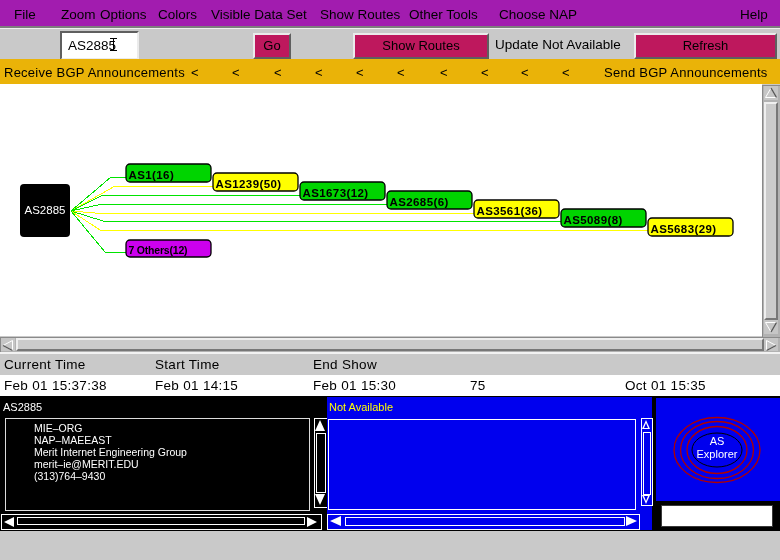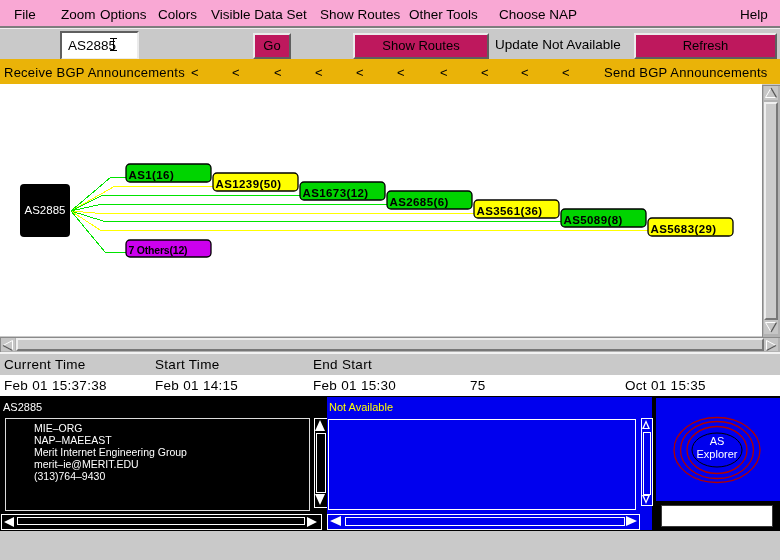--- a/index.html
+++ b/index.html
@@ -3,21 +3,21 @@
 <meta charset="utf-8">
 <style>
 html,body{margin:0;padding:0;}
 body{width:780px;height:560px;position:relative;overflow:hidden;
   font-family:"Liberation Sans",sans-serif;background:#c9c9c9;}
 .abs{position:absolute;}
 .raised{border-top:2px solid #ebebeb;border-left:2px solid #ebebeb;
   border-bottom:2px solid #5f5f5f;border-right:2px solid #5f5f5f;background:#be185d;}
 .btn{font-size:13px;color:#000;text-align:center;}
 
-#menubar{left:0;top:0;width:780px;height:26px;background:#f9a8d4;
+#menubar{left:0;top:0;width:780px;height:26px;background:#a21caf;
   border-bottom:2px solid #7d7d7d;}
 #menubar .mi{position:absolute;top:7px;font-size:13.5px;color:#000;white-space:pre;}
 #row2{left:0;top:28px;width:780px;height:31px;background:#c9c9c9;border-top:1px solid #efefef;}
 #asinput{left:60px;top:31px;width:75px;height:25px;background:#fff;
   border-top:2px solid #5f5f5f;border-left:2px solid #5f5f5f;
   border-bottom:2px solid #ebebeb;border-right:2px solid #ebebeb;}
 #asinput span{position:absolute;left:6px;top:5px;font-size:13.5px;color:#000;}
 .ibeam{position:absolute;left:48px;top:5px;width:7px;height:13px;}
 .ibeam i{position:absolute;background:#000;}
 #row3{left:0;top:59px;width:780px;height:25px;background:#eab308;}
@@ -155,21 +155,21 @@
   <svg width="14" height="13">
       <path d="M12 6.5 L2.5 1.5 L2.5 11.5 Z" fill="#c6c6c6" stroke="#fff" stroke-width="1"></path>
       <path d="M2.5 11.5 L12 6.5" stroke="#555" stroke-width="1.4" fill="none"></path>
     </svg>
 </div>
 <div class="abs" style="left:0;top:352px;width:780px;height:2px;background:#f2f2f2"></div>
 
 <div id="thead" class="abs">
   <div style="left:4px">Current Time</div>
   <div style="left:155px">Start Time</div>
-  <div style="left:313px">End Start</div>
+  <div style="left:313px">End Show</div>
 </div>
 <div id="tvals" class="abs">
   <div style="left:4px">Feb 01 15:37:38</div>
   <div style="left:155px">Feb 01 14:15</div>
   <div style="left:313px">Feb 01 15:30</div>
   <div style="left:470px">75</div>
   <div style="left:625px">Oct 01 15:35</div>
 </div>
 
 <div id="bottom" class="abs"></div>

